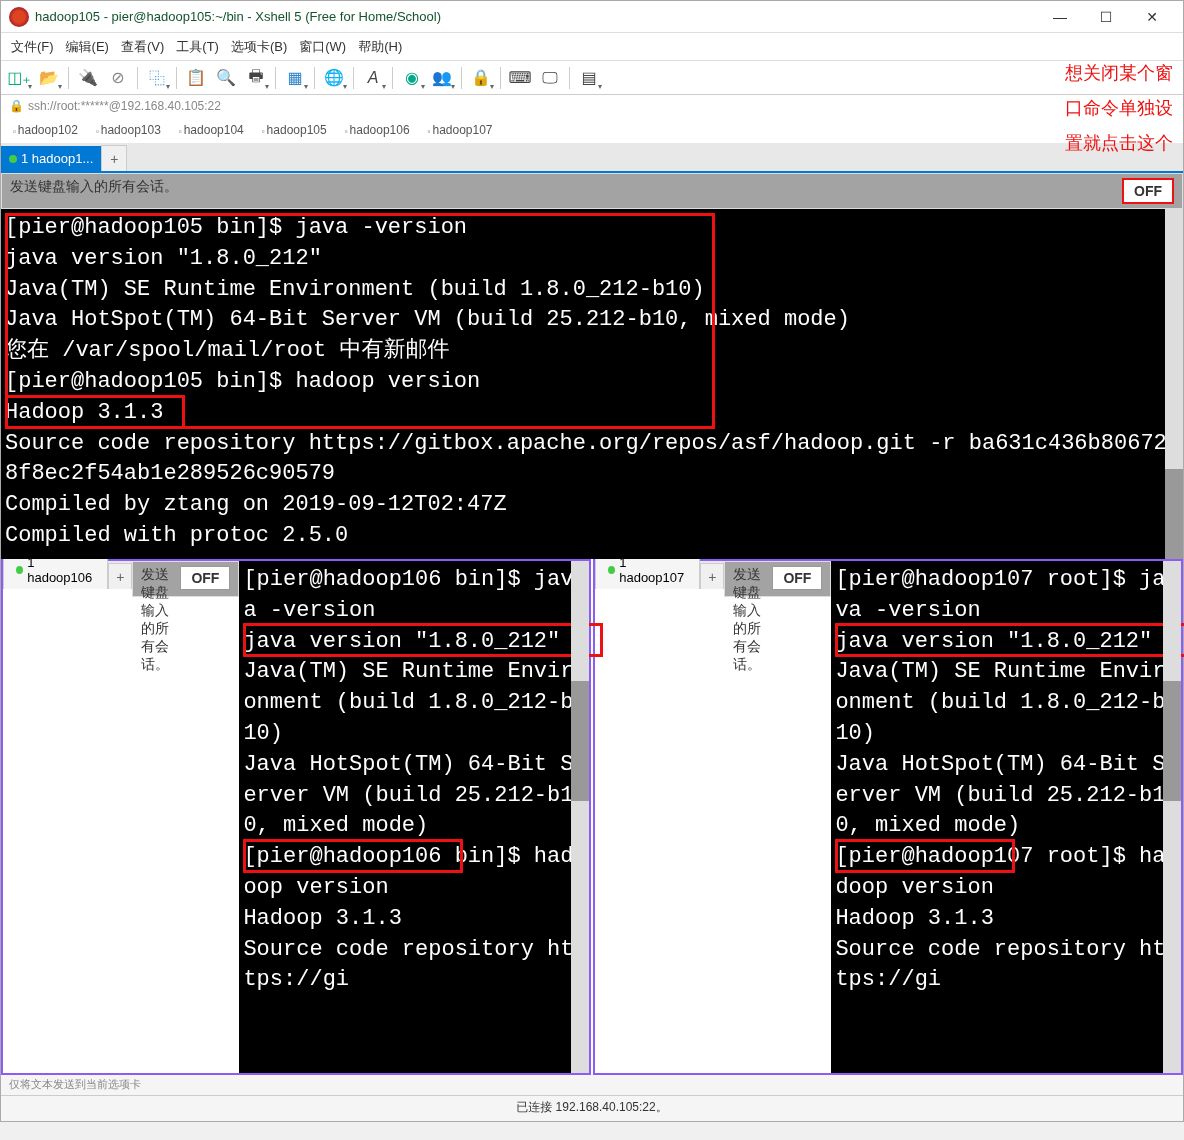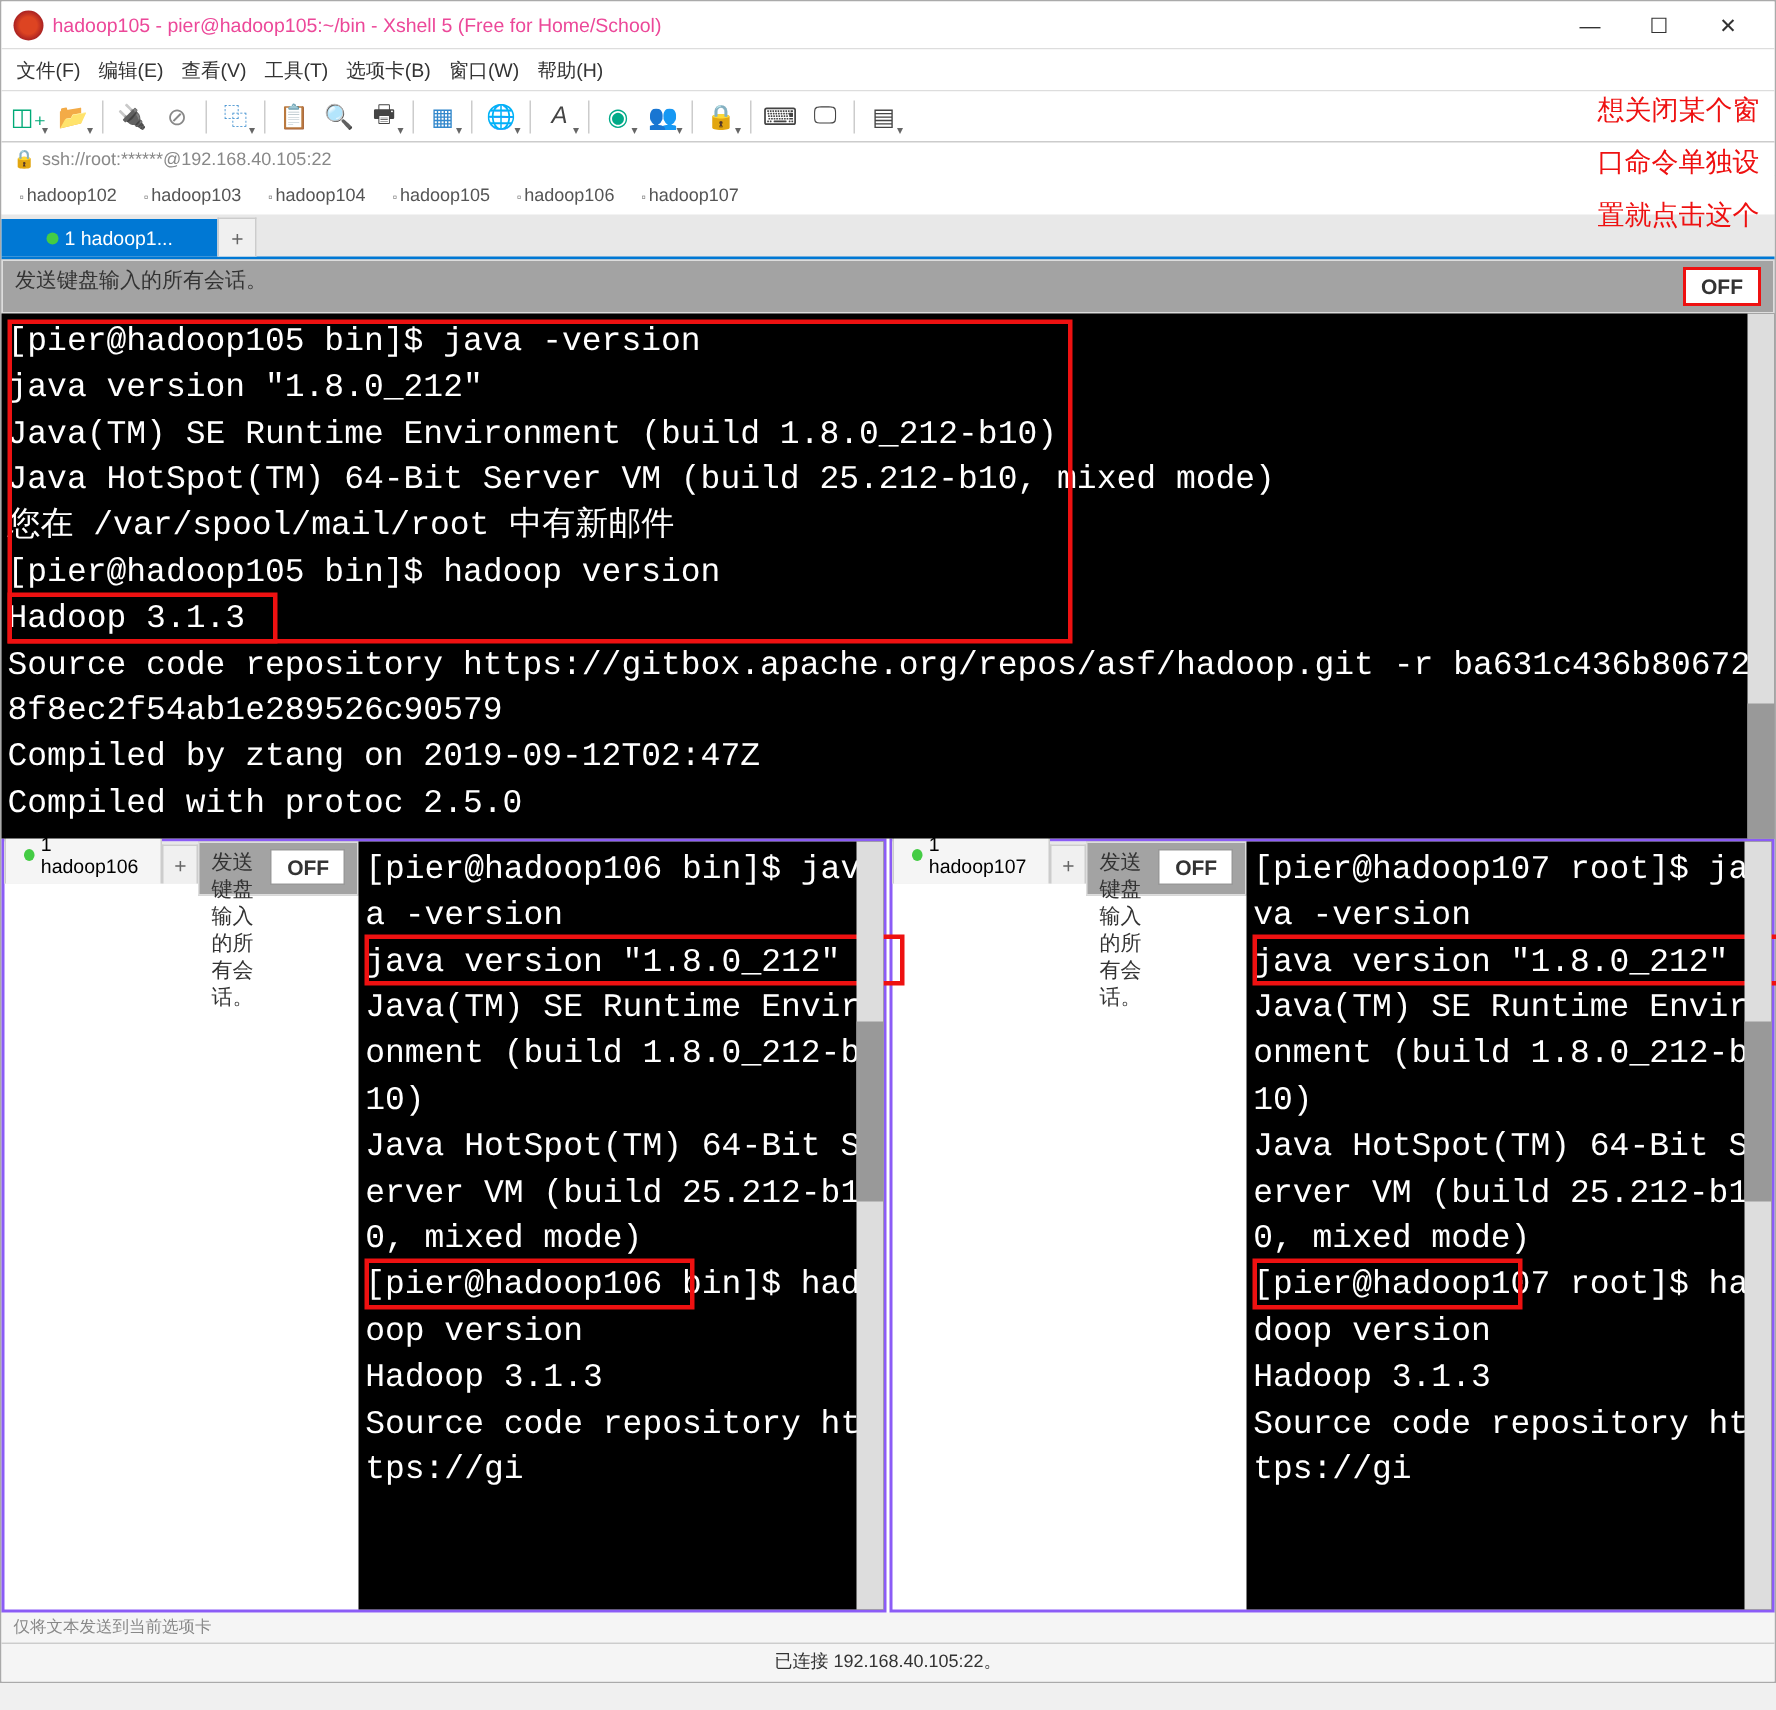--- a/index.html
+++ b/index.html
@@ -1,36 +1,36 @@
 <!DOCTYPE html>
 <html><head>
 <meta charset="utf-8">
 <style>
 * { margin: 0; padding: 0; box-sizing: border-box; }
 body { font-family: "Microsoft YaHei", "Segoe UI", sans-serif; font-size: 13px; background: #f0f0f0; width: 1184px; }
 .window { background: #fff; border: 1px solid #aaa; }
 .titlebar { display: flex; align-items: center; padding: 4px 8px; background: #fff; border-bottom: 1px solid #ddd; height: 32px; }
 .titlebar-icon { width: 20px; height: 20px; margin-right: 6px; background: radial-gradient(circle, #d42 40%, #a22 70%); border-radius: 50%; }
-.titlebar-title { flex: 1; font-size: 13px; color: #ec4899; }
+.titlebar-title { flex: 1; font-size: 13px; color: #14532d; }
 .win-controls { display: flex; gap: 0; }
 .win-btn { width: 46px; height: 28px; display: flex; align-items: center; justify-content: center; font-size: 14px; color: #333; }
 .menubar { display: flex; padding: 2px 4px; background: #fff; border-bottom: 1px solid #ddd; height: 28px; align-items: center; }
 .menu-item { padding: 4px 6px; font-size: 13px; color: #333; }
 .toolbar { display: flex; align-items: center; padding: 2px 4px; background: #fff; border-bottom: 1px solid #ccc; height: 34px; gap: 2px; position: relative; }
 .tool-btn { width: 28px; height: 28px; display: flex; align-items: center; justify-content: center; font-size: 16px; color: #444; position: relative; }
 .tool-btn.dd::after { content: "▾"; font-size: 8px; position: absolute; right: 1px; bottom: 1px; color: #666; }
 .tool-sep { width: 1px; height: 22px; background: #ccc; margin: 0 3px; }
 .annotation { position: absolute; right: 10px; top: -5px; color: #e11; font-size: 18px; line-height: 35px; text-align: left; z-index: 10; font-family: "SimSun", serif; }
 .addr-bar { padding: 2px 8px; background: #fff; font-size: 12px; color: #888; height: 22px; display: flex; align-items: center; }
 .addr-bar .lock { color: #888; margin-right: 4px; }
 .session-tabs { display: flex; padding: 2px 4px; background: #fff; height: 26px; align-items: center; gap: 2px; }
 .session-tab { padding: 3px 8px; font-size: 12px; color: #555; }
 .session-tab .dot { font-size: 8px; margin-right: 2px; }
 .main-tabs { display: flex; background: #e8e8e8; height: 30px; align-items: flex-end; border-bottom: 2px solid #0078d4; }
-.main-tab { padding: 5px 30px; background: #0078d4; color: #fff; font-size: 13px; display: flex; align-items: center; gap: 4px; }
+.main-tab { padding: 5px 8px; background: #0078d4; color: #fff; font-size: 13px; display: flex; align-items: center; gap: 4px; }
 .main-tab .ind { width: 8px; height: 8px; background: #4c4; border-radius: 50%; }
 .main-tab-add { width: 26px; height: 26px; display: flex; align-items: center; justify-content: center; background: #f0f0f0; border: 1px solid #ccc; border-bottom: none; font-size: 14px; color: #666; }
 .broadcast-bar { display: flex; align-items: flex-start; padding: 4px 8px; background: #a3a3a3; border: 1px solid #ddd; height: 36px; }
 .broadcast-text { flex: 1; font-size: 14px; color: #333; }
 .off-btn { padding: 3px 10px; border: 2px solid #e11; font-size: 14px; font-weight: bold; color: #333; background: #fff; }
 .terminal { background: #000; color: #fff; font-family: "Consolas", "Courier New", monospace; font-size: 22px; line-height: 1.4; padding: 4px; white-space: pre-wrap; word-break: break-all; position: relative; overflow: hidden; }
 .terminal-105 { height: 350px; font-size: 22px; }
 .terminal-small { height: 512px; font-size: 22px; }
 .highlight-box { position: absolute; border: 3px solid #e11; pointer-events: none; }
 .lower-panes { display: flex; gap: 2px; }

